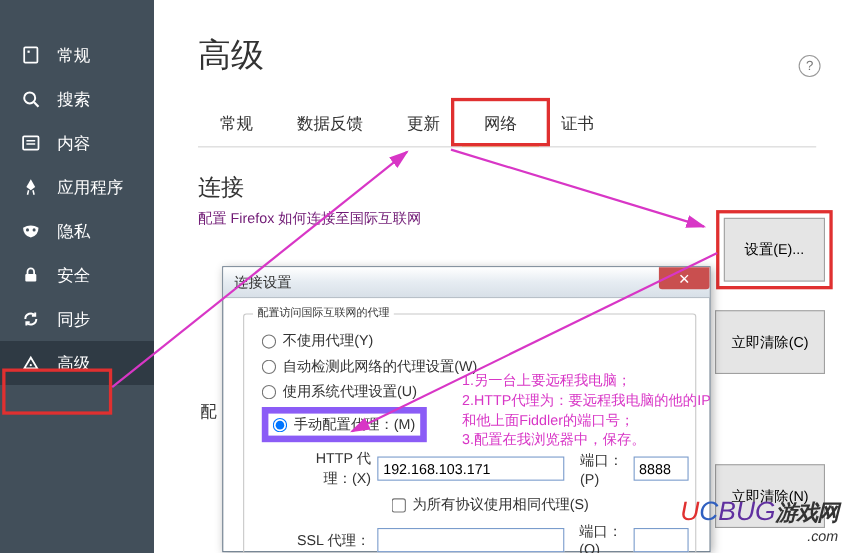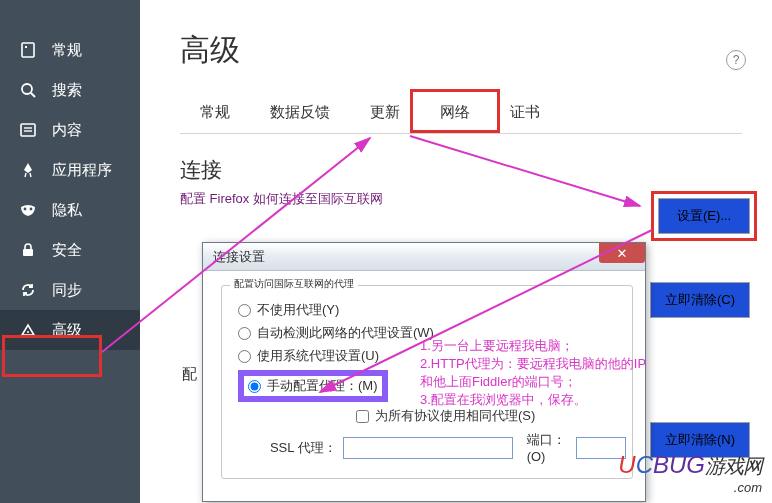--- a/index.html
+++ b/index.html
@@ -12,21 +12,21 @@
 .main{position:absolute;left:140px;top:0;right:0;bottom:0;padding:30px 30px 0 40px;background:#fff}
 h1.title{font-size:30px;font-weight:400;color:#333;margin-bottom:24px}
 .help-circle{position:absolute;right:26px;top:50px;width:20px;height:20px;border:1px solid #999;border-radius:50%;display:flex;align-items:center;justify-content:center;font-size:12px;color:#777}
 .tabs{display:flex;border-bottom:1px solid #d5d5d5;margin-bottom:22px}
 .tab{padding:8px 20px;font-size:15px;color:#333;cursor:pointer;position:relative}
 .tab.sel{border-bottom:3px solid #ff9500;color:#333}
 .tab-red{position:absolute;left:-10px;top:-6px;right:-10px;bottom:-3px;border:3px solid #e03030;pointer-events:none}
 .sect{font-size:21px;margin-bottom:6px}
 .desc{font-size:13px;color:#701a75;margin-bottom:6px}
 .btn-row{position:absolute;right:22px}
-.btn{background:#1d4ed8;border:1px solid #a0a0a0;padding:8px 14px;font-size:13px;cursor:pointer;min-width:92px;text-align:center}
+.btn{background:#e5e5e5;border:1px solid #a0a0a0;padding:19px 14px;font-size:13px;cursor:pointer;min-width:92px;text-align:center}
 .btn-set{top:198px}
 .btn-set .btn{position:relative}
 .btn-set-red{position:absolute;left:-8px;top:-8px;right:-8px;bottom:-8px;border:3px solid #e03030;pointer-events:none}
 .btn-c1{top:282px}
 .btn-c2{top:422px}
 .dialog{position:absolute;left:202px;top:242px;width:444px;height:260px;background:#fff;border:1px solid #6a7a8a;box-shadow:2px 2px 8px rgba(0,0,0,.3)}
 .dlg-title{height:28px;background:linear-gradient(#fff,#e6ecf2,#d8e0e8);display:flex;align-items:center;padding-left:10px;font-size:13px;border-bottom:1px solid #b8c0c8;position:relative}
 .dlg-close{position:absolute;right:0;top:0;width:46px;height:20px;background:#c94f4f;color:#fff;display:flex;align-items:center;justify-content:center;font-size:13px;border-radius:0 0 3px 3px}
 .dlg-body{padding:14px 12px 10px 18px}
 .grp{border:1px solid #c8c8c8;border-radius:3px;padding:10px 6px 8px 10px;position:relative}
@@ -39,21 +39,21 @@
 .field-ip{width:170px;height:22px;border:1px solid #7a9ccc;padding:2px 4px;font-size:13px}
 .field-ip.sm{width:50px}
 .port-label{margin:0 4px 0 14px}
 .chk-row{margin-left:124px;display:flex;align-items:center;font-size:13px}
 .chk-row input{margin-right:6px}
 .anno{position:absolute;font-size:13px;color:#d836c6;line-height:18px;white-space:nowrap;pointer-events:none}
 .anno1{left:420px;top:337px}
 .watermark{position:absolute;right:10px;bottom:8px;font-style:italic;font-family:Arial;pointer-events:none}
 .wm1{font-size:24px;font-weight:400}
 .wm1 .u{color:#e03030}.wm1 .c{color:#3060c0}.wm1 .b{color:#6030a0}
-.wm2{font-size:20px;color:#333;letter-spacing:-1px;font-weight:normal}
+.wm2{font-size:20px;color:#333;letter-spacing:-1px;font-weight:bold}
 .wm3{font-size:13px;color:#333;text-align:right}
 svg.arrow{position:absolute;left:0;top:0;width:772px;height:503px;pointer-events:none}
 </style>
 </head>
 <body>
 
 <div class="sidebar">
   <div class="side-item">
     <span class="ic">
         <svg width="18" height="18">
@@ -180,20 +180,26 @@
         </label>
       <label class="radio-row">
           <input type="radio" name="px" style="">
           <span>使用系统代理设置(U)</span>
         </label>
       <div class="radio-row">
         <span class="radio-sel-red">
           <input type="radio" name="px" checked="" style="">
           <span>手动配置代理：(M)</span>
         </span>
+      </div>
+      <div class="field-row">
+        <span class="field-label">HTTP 代理：(X)</span>
+        <input class="field-ip" value="192.168.103.171" style="">
+        <span class="port-label">端口：(P)</span>
+        <input class="field-ip sm" value="8888" style="">
       </div>
       <label class="chk-row">
           <input type="checkbox" style="">
           <span>为所有协议使用相同代理(S)</span>
         </label>
       <div class="field-row">
         <span class="field-label">SSL 代理：</span>
         <input class="field-ip" style="">
         <span class="port-label">端口：(O)</span>
         <input class="field-ip sm" style="">

